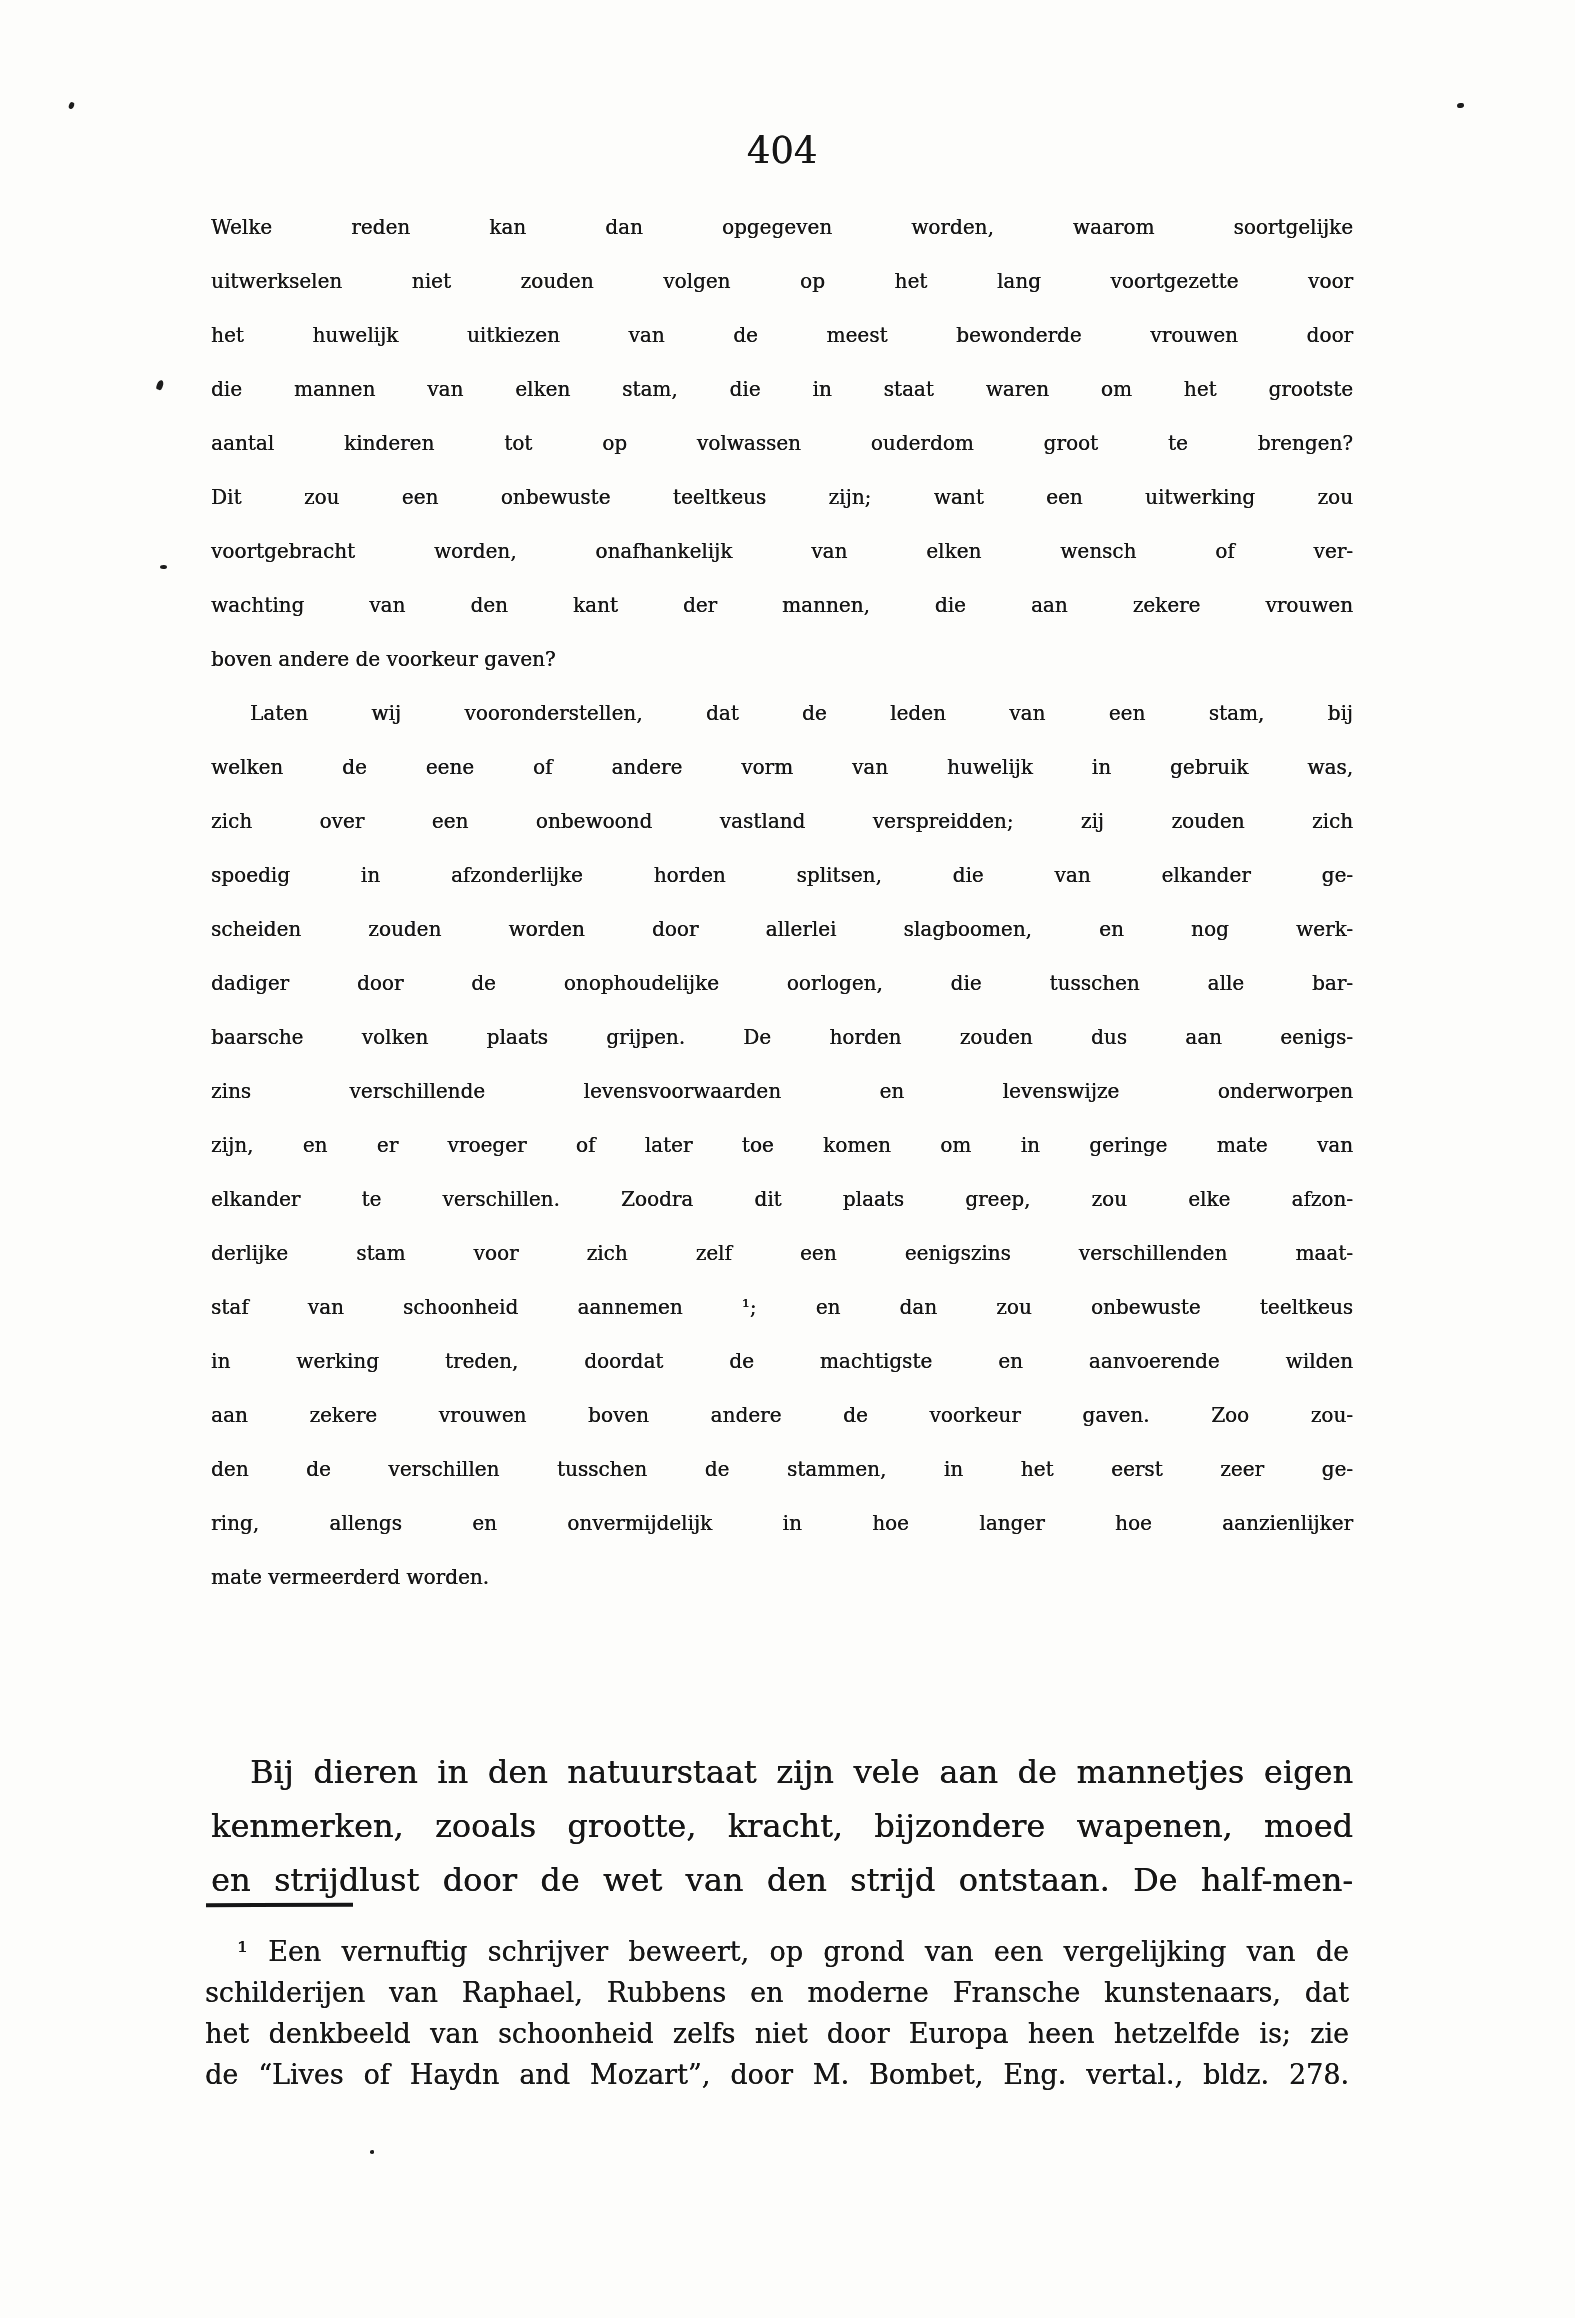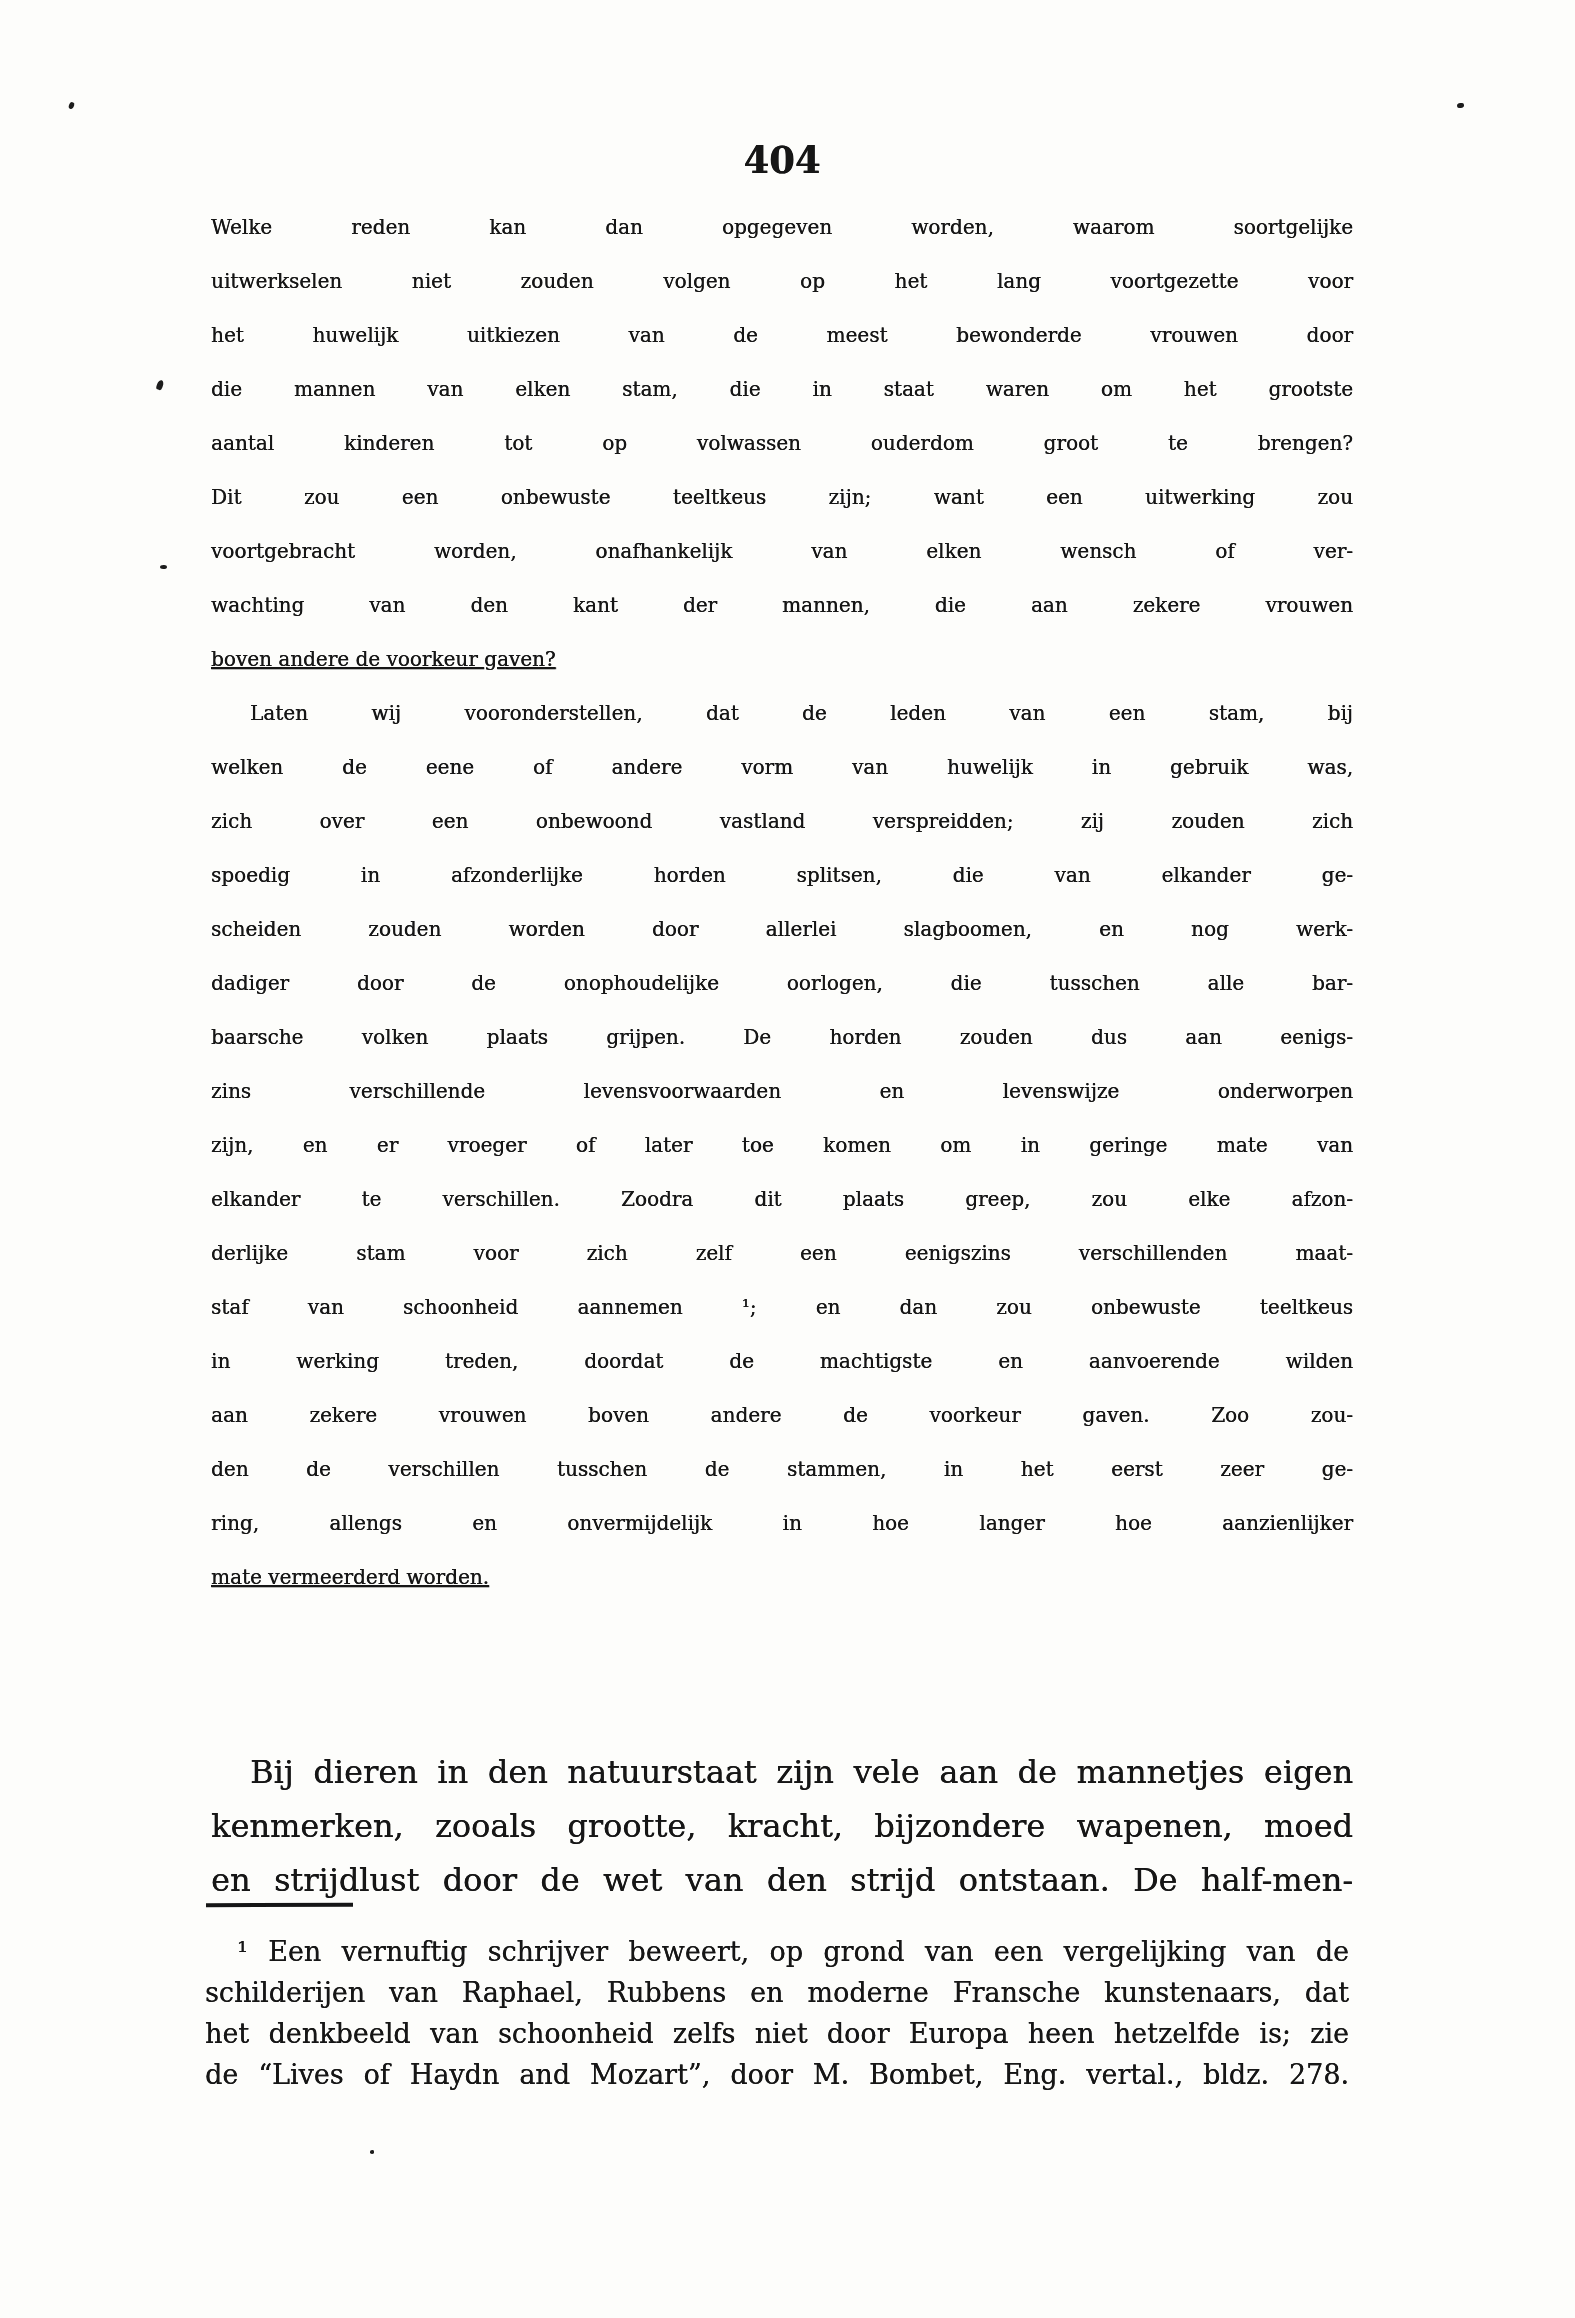--- a/index.html
+++ b/index.html
@@ -11,28 +11,27 @@
     position:relative;
     width:1576px;
     height:2395px;
     background:var(--paper);
     overflow:hidden;
     font-family:"DejaVu Serif", serif;
     color:var(--ink);
   }
   .page-number{
     position:absolute;
-    top:142px;
+    top:132px;
     left:211px;
     width:1142px;
     text-align:center;
     font-size:37px;
     line-height:1;
     text-shadow:0.3px 0.3px 0 var(--ink);
-    font-weight:bold;
   }
   .body-text{
     position:absolute;
     left:211px;
     top:200px;
     width:1142px;
     font-size:20px;
     line-height:54px;
     text-shadow:0.3px 0.3px 0 var(--ink);
   }
@@ -45,21 +44,20 @@
     line-height:54px;
     text-shadow:0.3px 0.3px 0 var(--ink);
     margin-top:32px;
   }
   .line{
     text-align:justify;
     text-align-last:justify;
   }
   .line.flush{
     text-align-last:left;
-    text-decoration:underline;
   }
   .line.indent{
     text-indent:39px;
   }
   .footnote-rule{
     position:absolute;
     left:206px;
     top:1903px;
     width:147px;
     height:4.2px;

